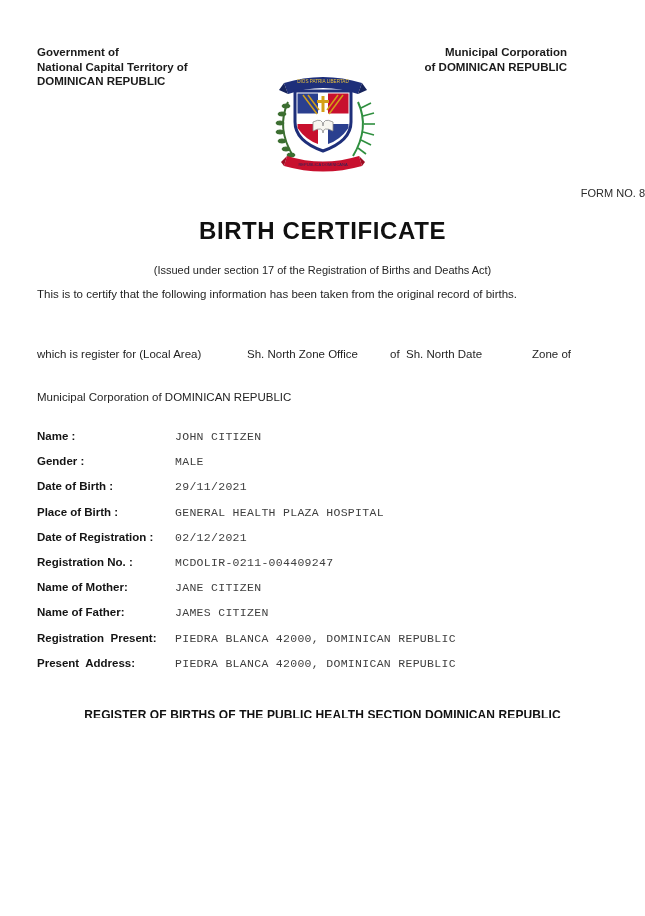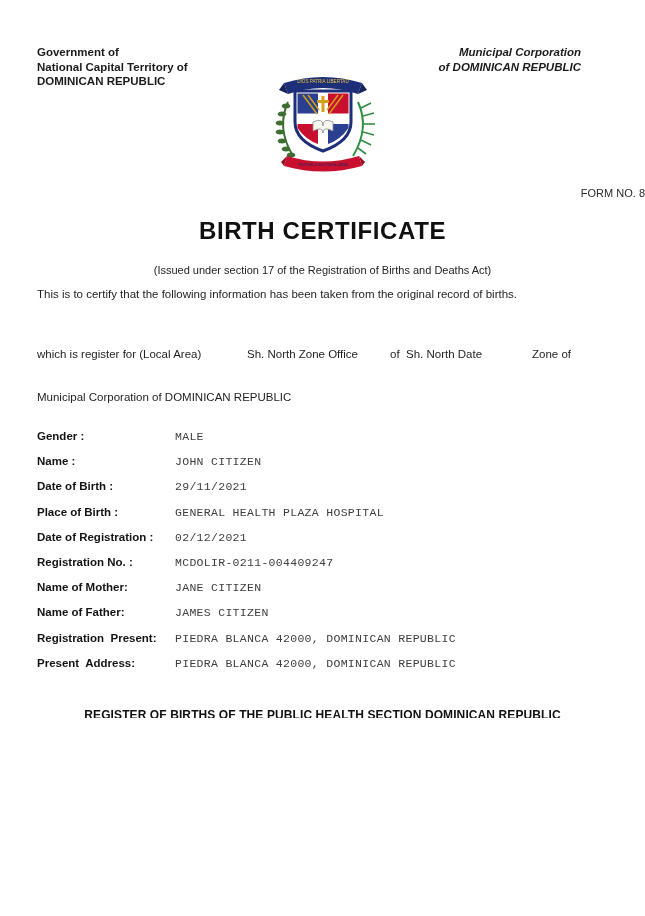--- a/index.html
+++ b/index.html
@@ -17,21 +17,21 @@
   
   .hdr {
     top: 45px;
     font-size: 11.5px;
     font-weight: bold;
     line-height: 14.5px;
     color: #1b1b1b;
     white-space: pre-line;
   }
   .hdr-left  { left: 37px; text-align: left; }
-  .hdr-right { right: 64px; text-align: right; font-style: italic; }
+  .hdr-right { right: 78px; text-align: right; }
 
   
   .emblem { left: 50%; transform: translateX(-50%); top: 70px; width: 104px; height: 108px; }
 
   .form-no {
     top: 187px; left: 0; width: 100%;
     text-align: right; font-size: 11px; color: #2a2a2a;
   }
   .title {
     top: 217px; left: 0; width: 100%;
@@ -173,26 +173,26 @@
 
   <span class="abs reg-part reg-p1">which is register for (Local Area)</span>
   <span class="abs reg-part reg-p2">Sh. North Zone Office</span>
   <span class="abs reg-part reg-p3">of  Sh. North Date</span>
   <span class="abs reg-part reg-p4">Zone of</span>
 
   <div class="abs municipal">Municipal Corporation of DOMINICAN REPUBLIC</div>
 
   <div class="abs fields">
     <div class="field-row">
+      <span class="field-label">Name :</span>
+      <span class="field-value">JOHN CITIZEN</span>
+    </div>
+    <div class="field-row">
       <span class="field-label">Gender :</span>
       <span class="field-value">MALE</span>
-    </div>
-    <div class="field-row">
-      <span class="field-label">Name :</span>
-      <span class="field-value">JOHN CITIZEN</span>
     </div>
     <div class="field-row">
       <span class="field-label">Date of Birth :</span>
       <span class="field-value">29/11/2021</span>
     </div>
     <div class="field-row">
       <span class="field-label">Place of Birth :</span>
       <span class="field-value">GENERAL HEALTH PLAZA HOSPITAL</span>
     </div>
     <div class="field-row">

